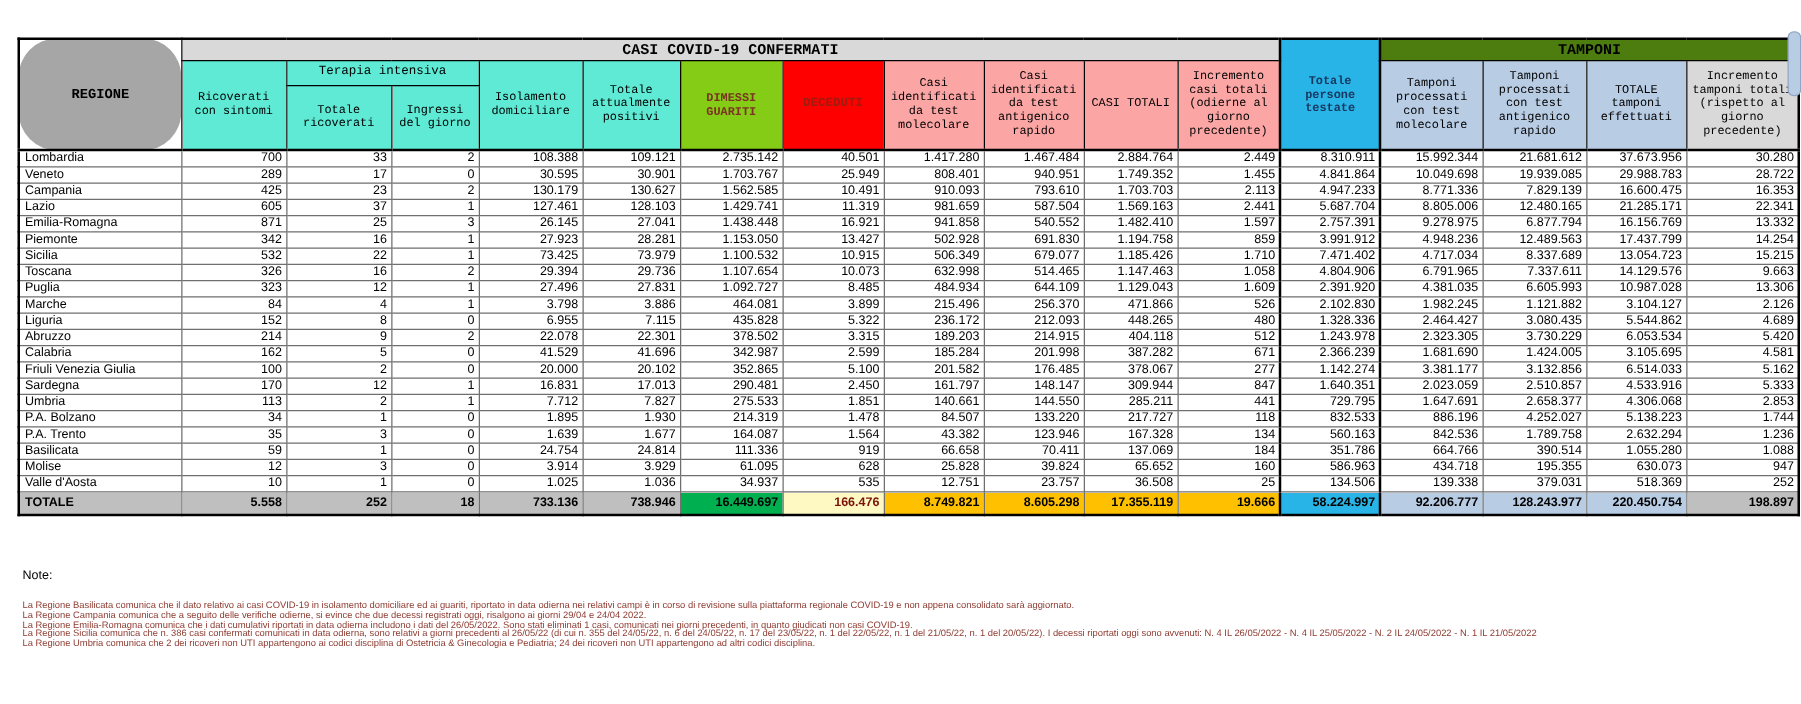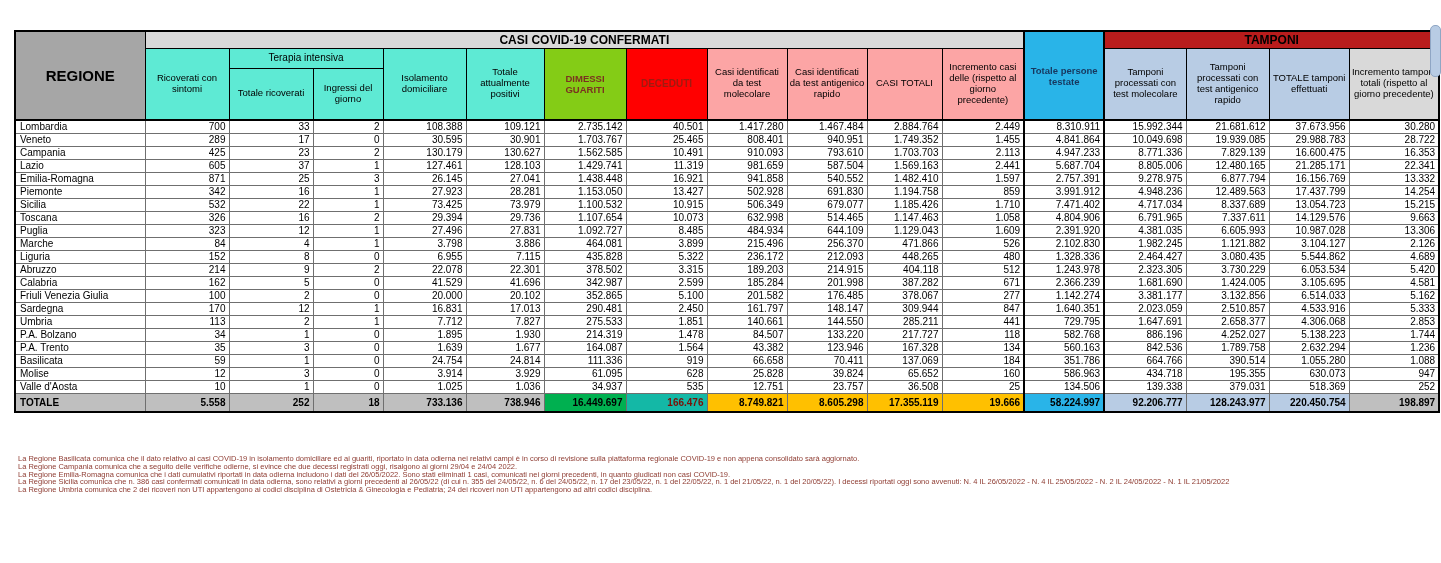--- a/index.html
+++ b/index.html
@@ -8,28 +8,28 @@
     position:relative; width:1441px; height:563px; background:#ffffff;
     font-family:"Liberation Sans", sans-serif; color:#000; overflow:hidden;
   }
   table.covid {
     position:absolute; left:14px; top:30px; width:1424px;
     border-collapse:collapse; table-layout:fixed;
     border:2px solid #000;
     font-size:10px;
   }
   th, td { border:1px solid #6f6f6f; overflow:hidden; white-space:nowrap; }
-  thead th { border:1px solid #000; white-space:normal; }
+  thead th { border:1px solid #000; white-space:normal;font-family:Liberation Mono, monospace; }
   thead { border-bottom:2px solid #000; }
   tbody tr:first-child td { border-top:2px solid #000; }
 
   
-  th.regione { background:#a6a6a6; font-weight:bold; font-size:15px; }
+  th.regione { background:#a6a6a6; font-weight:bold; font-size:11px;border-radius:30px; }
   th.banner  { background:#d9d9d9; font-weight:bold; font-size:12px; height:17px; padding:0 2px; }
-  th.banner.tamponi { background:#b91c1c; }
+  th.banner.tamponi { background:#4d7c0f; }
   th.plain   { background:#5eead4; font-weight:normal; font-size:9.5px; line-height:1.15; padding:1px 2px; }
   th.ti      { height:20px; font-size:10px; }
   tr.rC th   { height:52px; }
   th.greenh  { background:#84cc16; color:#7b3220; font-weight:bold; font-size:9.5px; }
   th.redh    { background:#ff0000; color:#9e1b10; font-weight:bold; font-size:10px; }
   th.yellowh { background:#fca5a5; font-weight:normal; font-size:9.5px; line-height:1.15; padding:1px 2px; }
   th.blueh   { background:#29b4e8; color:#17375e; font-weight:600; font-size:9.5px;
                border-left:2px solid #000000; border-right:2px solid #000; }
   th.greyh   { background:#d9d9d9; font-weight:normal; font-size:9.5px; line-height:1.15; padding:1px 2px; }
 
@@ -38,21 +38,21 @@
   td.region { text-align:left; font-size:10px; padding-left:4px; }
   td.num { text-align:right; font-size:10px; }
   .bL { border-left:2px solid #000 !important; }
   .bR { border-right:2px solid #000 !important; }
 
   
   tfoot td { height:19px; font-weight:bold; padding:0 3px; text-align:right; font-size:10px; }
   tfoot td.region { background:#bfbfbf; }
   tfoot td.g   { background:#bfbfbf;margin-left:28px; }
   tfoot td.grn { background:#00b050; }
-  tfoot td.red { background:#14b8a6; color:#7a1208;padding-left:40px; }
+  tfoot td.red { background:#fef9c3; color:#7a1208;padding-left:40px; }
   tfoot td.yel { background:#ffc000;margin-top:47px; }
   tfoot td.cyn { background:#29b4e8; }
   tfoot td.per { background:#b8cce4; }
 
   
   .notes { position:absolute; left:18px; top:455px; width:1415px; }
   .notes-title { font-size:10px; color:#000; margin-bottom:14px; }
   .note-line { font-size:7.5px; line-height:7.8px; color:#8e3b31; white-space:nowrap; }
 
   
@@ -96,21 +96,21 @@
       <tr class="rB">
         <th class="plain" rowspan="2">Ricoverati con sintomi</th>
         <th class="plain ti" colspan="2">Terapia intensiva</th>
         <th class="plain" rowspan="2">Isolamento domiciliare</th>
         <th class="plain" rowspan="2">Totale attualmente positivi</th>
         <th class="greenh" rowspan="2">DIMESSI GUARITI</th>
         <th class="redh" rowspan="2">DECEDUTI</th>
         <th class="yellowh" rowspan="2">Casi identificati da test molecolare</th>
         <th class="yellowh" rowspan="2">Casi identificati da test antigenico rapido</th>
         <th class="yellowh" rowspan="2">CASI TOTALI</th>
-        <th class="yellowh" rowspan="2">Incremento casi delle (rispetto al giorno precedente)</th>
+        <th class="yellowh" rowspan="2">Incremento casi totali (odierne al giorno precedente)</th>
         <th class="plain" rowspan="2" style="background:#b8cce4">Tamponi processati con test molecolare</th>
         <th class="plain" rowspan="2" style="background:#b8cce4">Tamponi processati con test antigenico rapido</th>
         <th class="plain" rowspan="2" style="background:#b8cce4">TOTALE tamponi effettuati</th>
         <th class="greyh" rowspan="2">Incremento tamponi totali (rispetto al giorno precedente)</th>
       </tr>
       <tr class="rC">
         <th class="plain">Totale ricoverati</th>
         <th class="plain">Ingressi del giorno</th>
       </tr>
     </thead>
@@ -135,21 +135,21 @@
           <td class="num">30.280</td>
         </tr>
         <tr>
           <td class="region">Veneto</td>
           <td class="num">289</td>
           <td class="num">17</td>
           <td class="num">0</td>
           <td class="num">30.595</td>
           <td class="num">30.901</td>
           <td class="num">1.703.767</td>
-          <td class="num">25.465</td>
+          <td class="num">25.949</td>
           <td class="num">808.401</td>
           <td class="num">940.951</td>
           <td class="num">1.749.352</td>
           <td class="num">1.455</td>
           <td class="num bL bR">4.841.864</td>
           <td class="num">10.049.698</td>
           <td class="num">19.939.085</td>
           <td class="num">29.988.783</td>
           <td class="num">28.722</td>
         </tr>
@@ -425,21 +425,21 @@
           <td class="num">1</td>
           <td class="num">0</td>
           <td class="num">1.895</td>
           <td class="num">1.930</td>
           <td class="num">214.319</td>
           <td class="num">1.478</td>
           <td class="num">84.507</td>
           <td class="num">133.220</td>
           <td class="num">217.727</td>
           <td class="num">118</td>
-          <td class="num bL bR">582.768</td>
+          <td class="num bL bR">832.533</td>
           <td class="num">886.196</td>
           <td class="num">4.252.027</td>
           <td class="num">5.138.223</td>
           <td class="num">1.744</td>
         </tr>
         <tr>
           <td class="region">P.A. Trento</td>
           <td class="num">35</td>
           <td class="num">3</td>
           <td class="num">0</td>
@@ -534,20 +534,21 @@
           <td class="per">128.243.977</td>
           <td class="per">220.450.754</td>
           <td class="g">198.897</td>
         </tr>
     </tfoot>
   </table>
 
   <div class="scroll-thumb"></div>
 
   <div class="notes">
+    <div class="notes-title">Note:</div>
     <div>
         <div class="note-line">La Regione Basilicata comunica che il dato relativo ai casi COVID-19 in isolamento domiciliare ed ai guariti, riportato in data odierna nei relativi campi è in corso di revisione sulla piattaforma regionale COVID-19 e non appena consolidato sarà aggiornato.</div>
         <div class="note-line">La Regione Campania comunica che a seguito delle verifiche odierne, si evince che due decessi registrati oggi, risalgono ai giorni 29/04 e 24/04 2022.</div>
         <div class="note-line">La Regione Emilia-Romagna  comunica che i dati cumulativi riportati in data odierna includono i dati del 26/05/2022. Sono stati eliminati 1 casi, comunicati nei giorni precedenti, in quanto giudicati non casi COVID-19.</div>
         <div class="note-line">La Regione Sicilia comunica che n. 386 casi confermati comunicati in data odierna,  sono relativi a giorni precedenti al 26/05/22 (di cui n. 355 del 24/05/22, n. 6 del 24/05/22, n. 17 del 23/05/22, n. 1 del 22/05/22, n. 1 del 21/05/22, n. 1 del 20/05/22). I decessi riportati oggi sono avvenuti: N. 4 IL 26/05/2022 - N. 4 IL 25/05/2022 - N. 2 IL 24/05/2022 - N. 1 IL 21/05/2022</div>
         <div class="note-line">La Regione Umbria comunica che 2 dei ricoveri non UTI appartengono ai codici disciplina di Ostetricia &amp; Ginecologia e Pediatria; 24 dei ricoveri non UTI appartengono ad altri codici disciplina.</div>
       </div>
   </div>
 
 </div>

